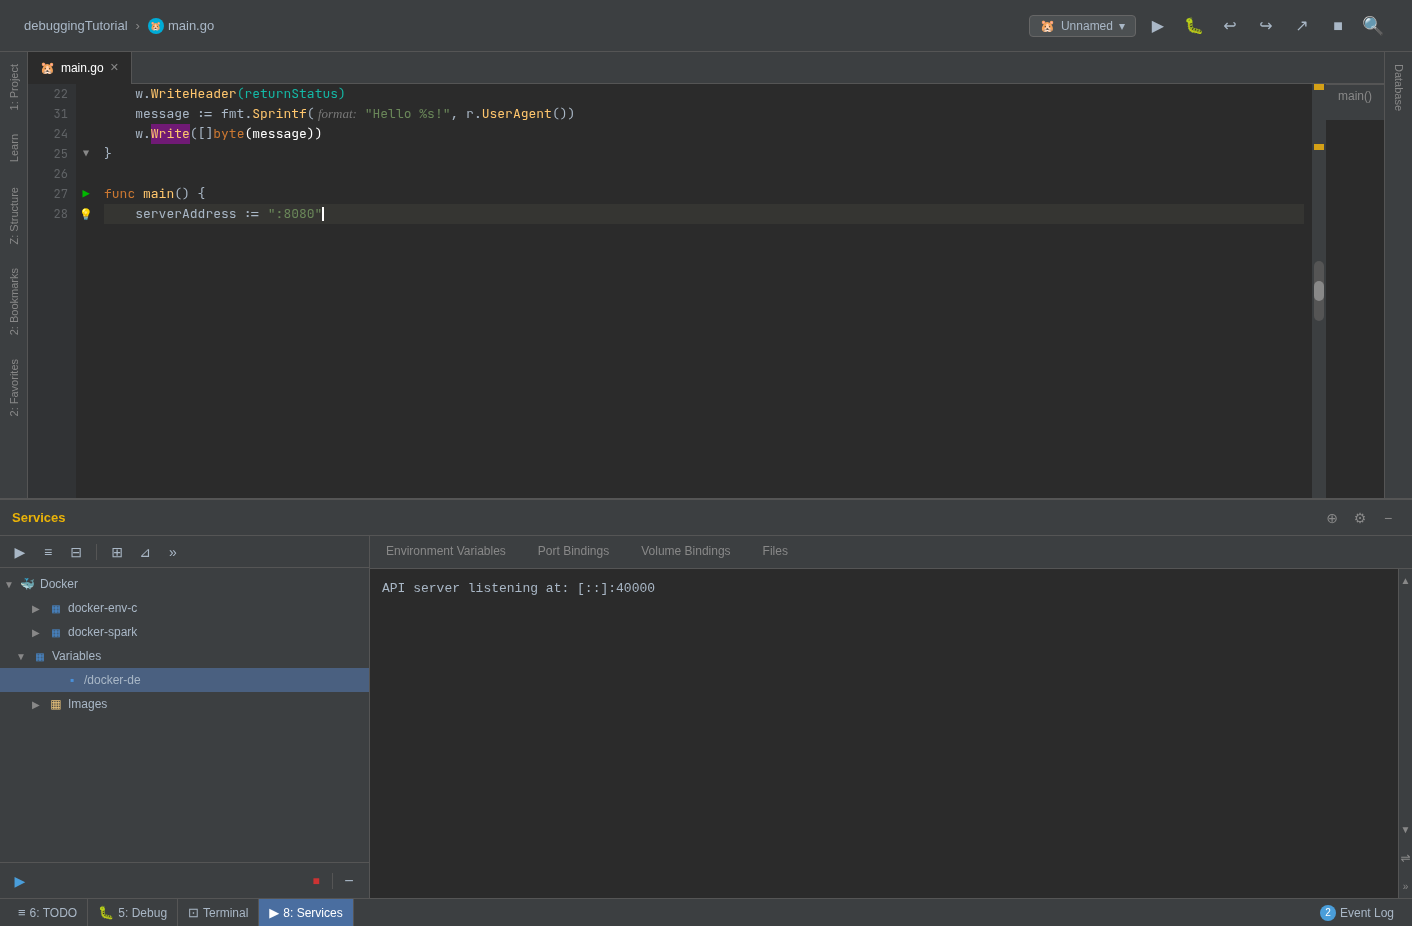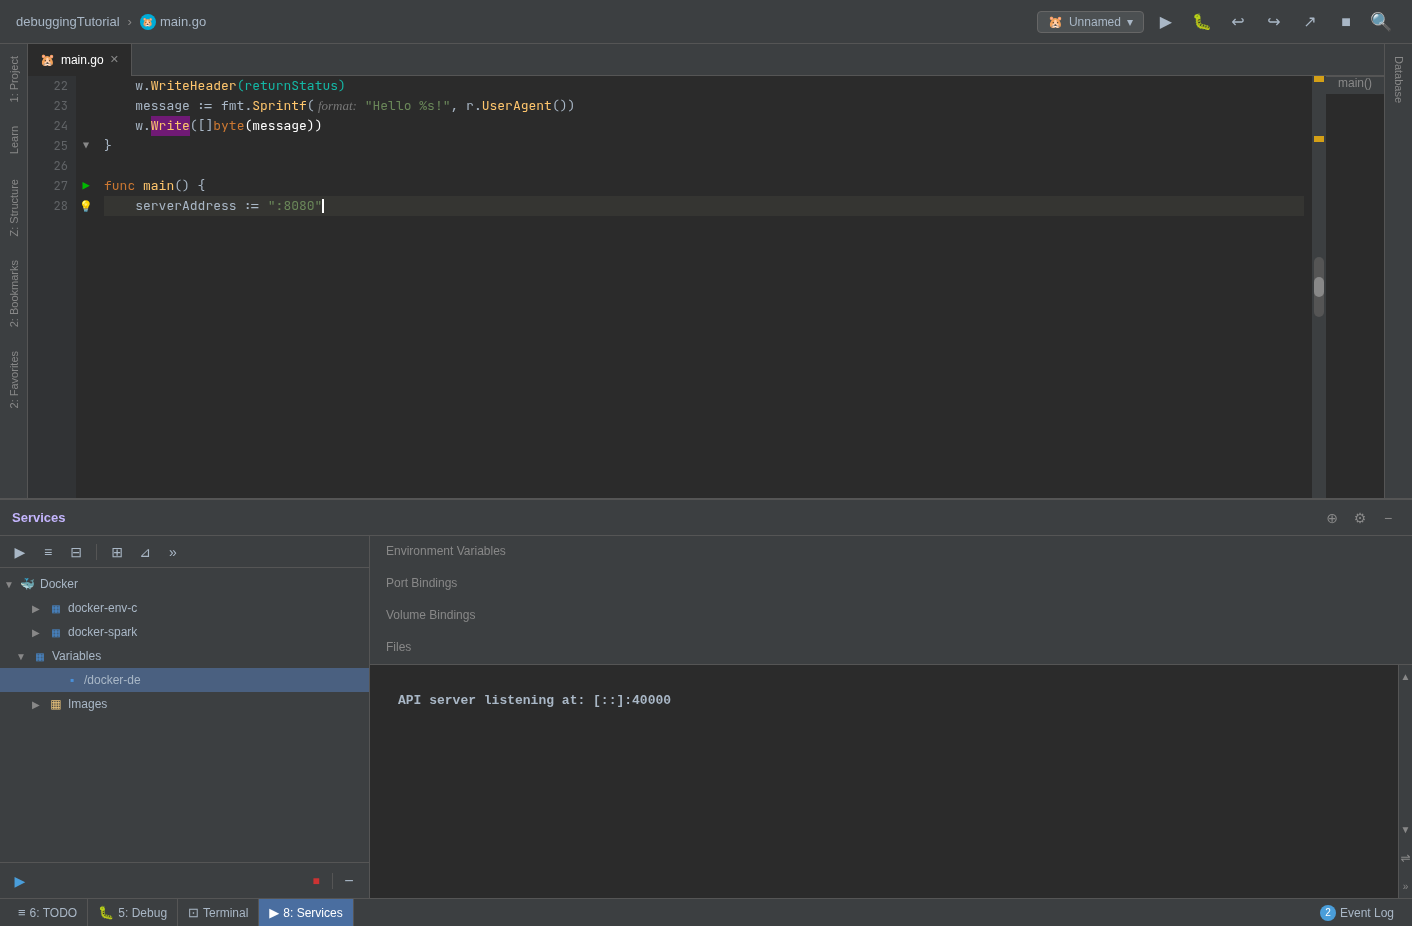--- a/index.html
+++ b/index.html
@@ -11,24 +11,24 @@
       height: 926px;
       overflow: hidden;
       display: flex;
       flex-direction: column;
     }
 
     
     .top-bar {
       background: #3c3f41;
       border-bottom: 1px solid #555;
-      height: 44px;
-      display: flex;
-      align-items: center;
-      padding: 0 16px;
+      height: 52px;
+      display: flex;
+      align-items: center;
+      padding: 0 24px;
       gap: 8px;
       flex-shrink: 0;
     }
     .top-bar-title {
       color: #a9b7c6;
       font-size: 13px;
       font-weight: 500;
     }
     .top-bar-separator {
       color: #888;
@@ -231,23 +231,23 @@
     }
 
     
     .breadcrumb-bar {
       background: #3c3f41;
       border-top: 1px solid #555;
       padding: 4px 12px;
       font-size: 12px;
       color: #888;
       flex-shrink: 0;
-      height: 18px;
-      display: flex;
-      align-items: flex-end;
+      height: 36px;
+      display: flex;
+      align-items: flex-start;
     }
 
     
     .editor-scrollbar {
       width: 14px;
       background: #3c3f41;
       flex-shrink: 0;
       position: relative;
       display: flex;
       flex-direction: column;
@@ -275,21 +275,21 @@
       height: 36px;
       display: flex;
       align-items: center;
       padding: 0 12px;
       border-bottom: 1px solid #555;
       flex-shrink: 0;
     }
     .services-title {
       font-size: 13px;
       font-weight: 600;
-      color: #c4b5fd;
+      color: #eab308;
     }
     .services-header-actions {
       margin-left: auto;
       display: flex;
       gap: 4px;
     }
     .panel-btn {
       width: 24px;
       height: 24px;
       background: transparent;
@@ -384,21 +384,20 @@
       flex: 1;
       display: flex;
       flex-direction: column;
       overflow: hidden;
     }
     .services-tabs-row {
       display: flex;
       border-bottom: 1px solid #555;
       background: #3c3f41;
       flex-shrink: 0;
-      flex-direction: column;
     }
     .svc-tab {
       padding: 8px 16px;
       font-size: 12px;
       color: #888;
       cursor: pointer;
       border-bottom: 2px solid transparent;
       white-space: nowrap;
     }
     .svc-sub-tabs-row {
@@ -414,26 +413,25 @@
       cursor: pointer;
       border-bottom: 2px solid transparent;
     }
     .svc-sub-tab.active {
       color: #a9b7c6;
       border-bottom: 2px solid #4a9eda;
     }
     .log-content {
       flex: 1;
       background: #2b2b2b;
-      padding: 28px;
+      padding: 12px;
       font-family: 'Courier New', monospace;
       font-size: 13px;
       color: #a9b7c6;
       overflow-y: auto;
-      font-weight: bold;
     }
 
     
     .log-scrollbar {
       width: 14px;
       background: #3c3f41;
       display: flex;
       flex-direction: column;
       align-items: center;
       gap: 4px;
@@ -591,21 +589,21 @@
         <span>main.go</span>
         <span class="tab-close">✕</span>
       </div>
     </div>
 
     <div class="code-editor">
       <div class="code-content">
 
         <div class="line-numbers">
           <span class="line-number">22</span>
-          <span class="line-number">23</span>
+          <span class="line-number">31</span>
           <span class="line-number">24</span>
           <span class="line-number">25</span>
           <span class="line-number">26</span>
           <span class="line-number">27</span>
           <span class="line-number">28</span>
         </div>
 
         <div class="gutter">
           <div class="gutter-cell"></div>
           <div class="gutter-cell"></div>

